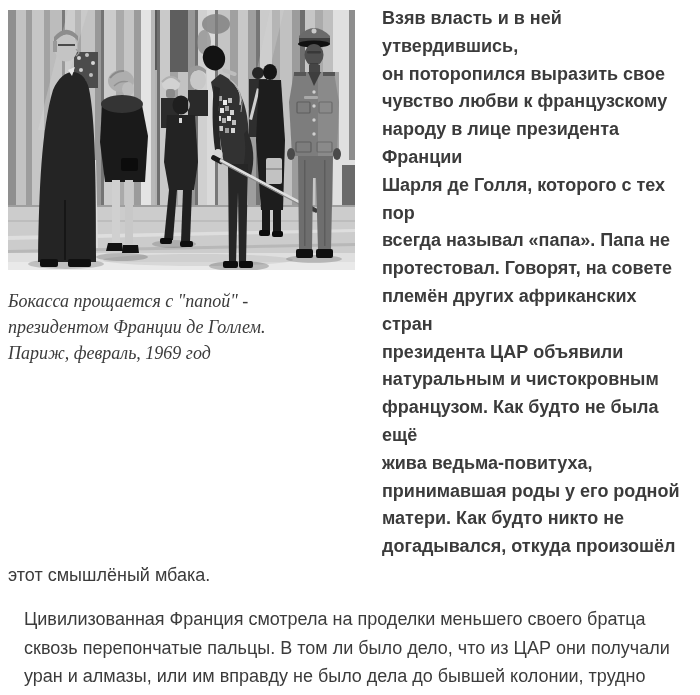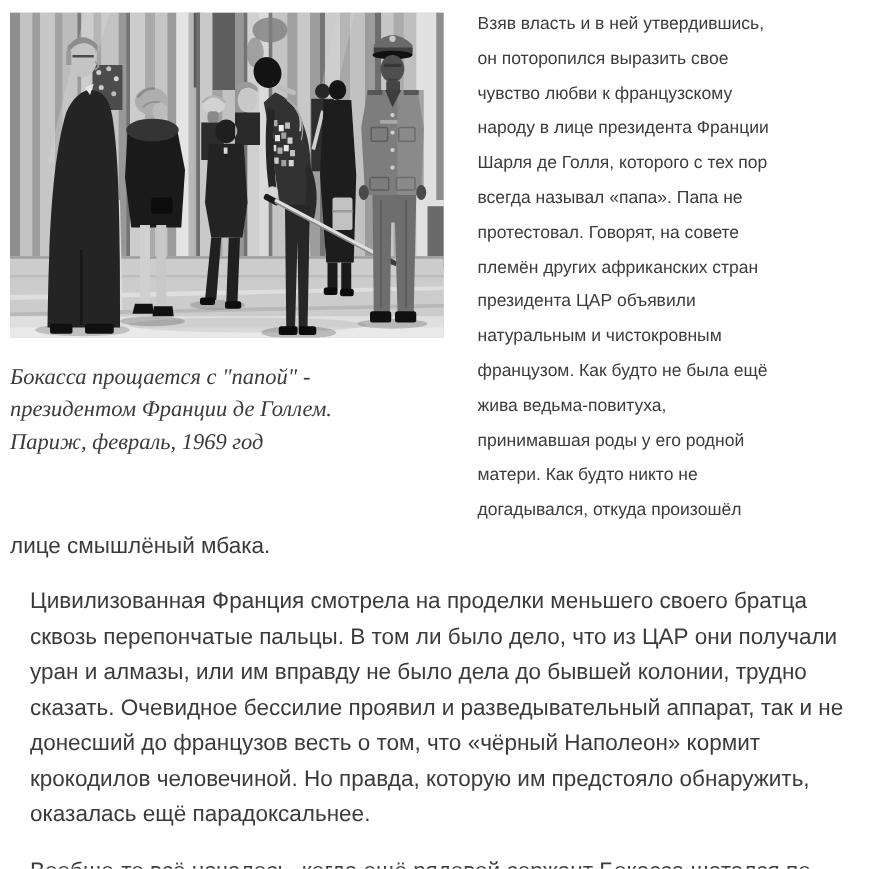--- a/index.html
+++ b/index.html
@@ -13,22 +13,23 @@
   .photo-figure{flex:none;width:347px;margin:6px 27px 0 0;padding:0;}
   .photo-figure svg{display:block;}
   .caption{
     margin-top:18px;
     font-family:"Liberation Serif","DejaVu Serif",serif;
     font-style:italic;
     font-size:18px;line-height:26px;
     color:#3b3b3b;white-space:pre-line;
   }
   .beside-text{
-    font-size:14px;line-height:27.8px;white-space:pre-line;
+    font-size:18px;line-height:27.8px;white-space:pre-line;
     padding-top:1px;
+    font-weight:bold;
   }
   .body-text{
     font-size:18px;line-height:28.5px;white-space:pre-line;
     margin:16px 0 0 16px;
   }
   .body-text.cont{margin:0;}
 </style>
 </head>
 <body>
 
@@ -287,21 +288,21 @@
 племён других африканских стран
 президента ЦАР объявили
 натуральным и чистокровным
 французом. Как будто не была ещё
 жива ведьма-повитуха,
 принимавшая роды у его родной
 матери. Как будто никто не
 догадывался, откуда произошёл</div>
   </div>
 
-  <p class="body-text cont">лице смышлёный мбака.</p>
+  <p class="body-text cont">этот смышлёный мбака.</p>
 
   <p class="body-text">Цивилизованная Франция смотрела на проделки меньшего своего братца
 сквозь перепончатые пальцы. В том ли было дело, что из ЦАР они получали
 уран и алмазы, или им вправду не было дела до бывшей колонии, трудно
 сказать. Очевидное бессилие проявил и разведывательный аппарат, так и не
 донесший до французов весть о том, что «чёрный Наполеон» кормит
 крокодилов человечиной. Но правда, которую им предстояло обнаружить,
 оказалась ещё парадоксальнее.</p>
 
   <p class="body-text">Вообще-то всё началось, когда ещё рядовой сержант Бокасса шатался по</p>

